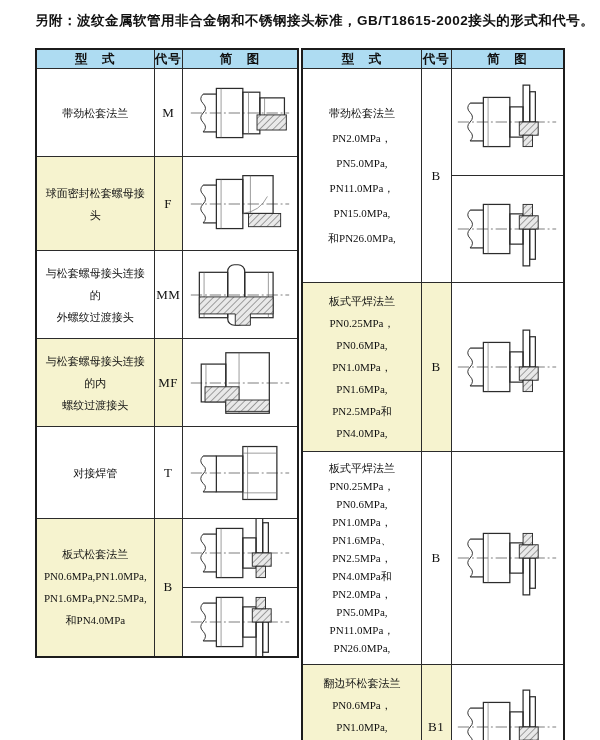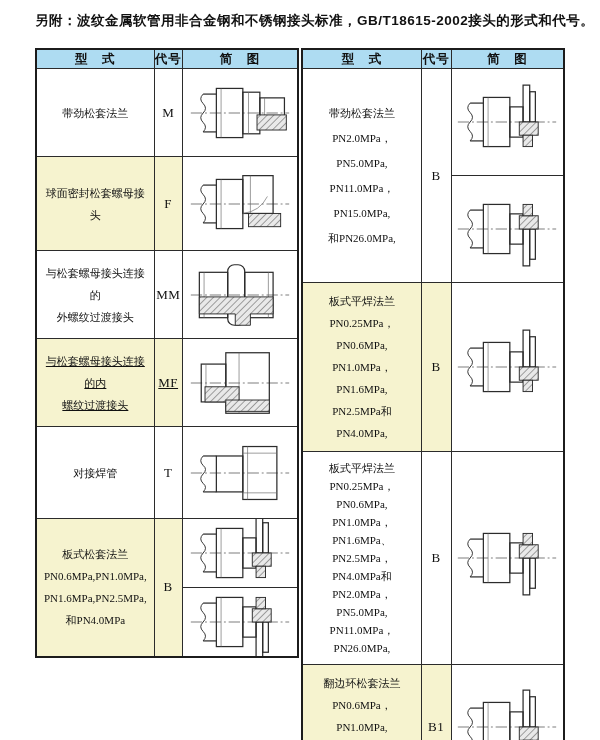--- a/index.html
+++ b/index.html
@@ -40,21 +40,21 @@
   td.diagram{padding:0;position:relative;background:#fff;}
   .dstack{position:absolute;inset:0;display:flex;flex-direction:column;}
   .dcell{flex:1;display:flex;align-items:center;justify-content:center;min-height:0;}
   .dcell + .dcell{border-top:1px solid var(--border-mid);}
   tr.hl td.type, tr.hl td.code{background:var(--hl-bg);}
 
   
   .lt tbody tr:nth-child(1){height:88px;}
   .lt tbody tr:nth-child(2){height:94px;}
   .lt tbody tr:nth-child(3){height:88px;margin-top:25px;}
-  .lt tbody tr:nth-child(4){height:88px;text-decoration:underline;}
+  .lt tbody tr:nth-child(4){height:88px;}
   .lt tbody tr:nth-child(5){height:92px;}
   .lt tbody tr:nth-child(6){height:138px;}
   
   .rt tbody tr:nth-child(1){height:214px;}
   .rt tbody tr:nth-child(2){height:98px;}
   .rt tbody tr:nth-child(3){height:110px;}
   .rt tbody tr:nth-child(4){height:100px;}
   .rt tbody tr:nth-child(5){height:102px;}
   .rt tbody tr:nth-child(1) td.type{line-height:25px;}
   .rt tbody tr:nth-child(3) td.type{line-height:18px;}

